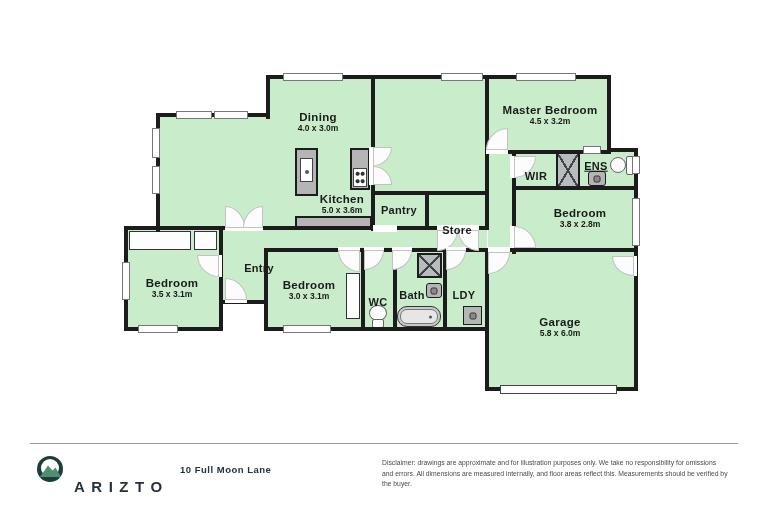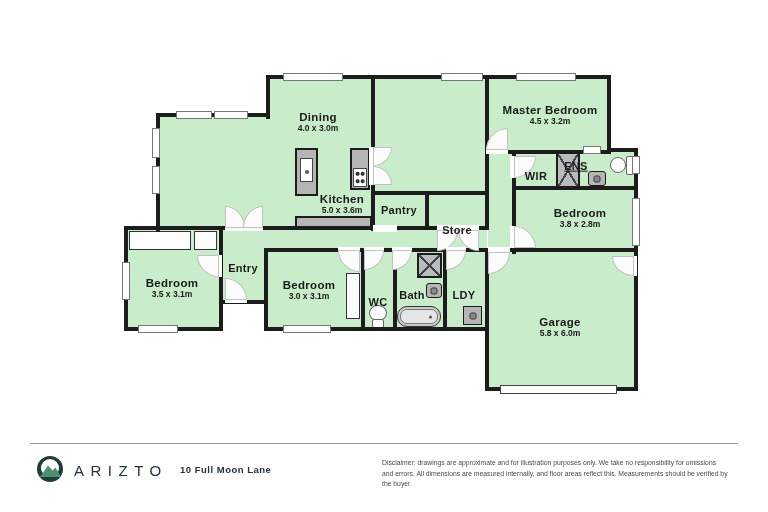--- a/index.html
+++ b/index.html
@@ -33,21 +33,21 @@
   .oven::after{content:"";position:absolute;left:50%;top:60%;width:4px;height:4px;border-radius:50%;
     background:#555;transform:translate(-50%,-50%);}
   .tub{position:absolute;background:#c9c9c9;border:1.5px solid #333;border-radius:10px;box-sizing:border-box;z-index:2;}
   .tub-inner{position:absolute;background:#e6e6e6;border:1px solid #777;border-radius:7px;box-sizing:border-box;z-index:2;}
   .tub-inner::after{content:"";position:absolute;right:5px;top:50%;width:3px;height:3px;border-radius:50%;
     background:#555;transform:translateY(-50%);}
   .toilet-bowl{position:absolute;background:#fff;border:1.5px solid #666;border-radius:50%;box-sizing:border-box;z-index:2;}
   .toilet-base{position:absolute;background:#fff;border:1.5px solid #666;border-radius:2px;box-sizing:border-box;z-index:2;}
   .ward{position:absolute;background:#fdfdfd;border:1.5px solid #333;box-sizing:border-box;z-index:2;}
   .footer-line{position:absolute;background:#9a9a9a;z-index:5;}
-  .brand{position:absolute;font-size:15px;font-weight:normal;letter-spacing:6.5px;color:#22333f;z-index:5;}
+  .brand{position:absolute;font-size:15px;font-weight:bold;letter-spacing:6.5px;color:#22333f;z-index:5;margin-top:16px;}
   .address{position:absolute;font-size:9.5px;font-weight:bold;letter-spacing:.5px;color:#22333f;z-index:5;}
   .disclaimer{position:absolute;font-size:6.8px;line-height:1.55;color:#4a4a4a;z-index:5;}
 </style>
 </head>
 <body>
 
 <div class="page">
 
   <div class="f" style="left:158px;top:115px;width:112px;height:115px;"></div>
   <div class="f" style="left:268px;top:79px;width:104px;height:150px;"></div>
@@ -201,33 +201,33 @@
   </div>
   <div class="lbl" style="left:309px;top:290px;">
     <span class="nm">Bedroom</span>
     <span class="dm">3.0 x 3.1m</span>
   </div>
   <div class="lbl" style="left:560px;top:327px;">
     <span class="nm">Garage</span>
     <span class="dm">5.8 x 6.0m</span>
   </div>
 
-  <div class="lbl lbl-sm" style="left:243px;top:268px;">
+  <div class="lbl lbl-sm" style="left:259px;top:268px;">
     <span class="nm">Entry</span>
   </div>
   <div class="lbl lbl-sm" style="left:399px;top:210px;">
     <span class="nm">Pantry</span>
   </div>
   <div class="lbl lbl-sm" style="left:457px;top:210px;margin-top:20px;">
     <span class="nm">Store</span>
   </div>
   <div class="lbl lbl-sm" style="left:536px;top:176px;">
     <span class="nm">WIR</span>
   </div>
-  <div class="lbl lbl-sm" style="left:576px;top:166px;text-decoration:underline;">
+  <div class="lbl lbl-sm" style="left:596px;top:166px;text-decoration:underline;">
     <span class="nm">ENS</span>
   </div>
   <div class="lbl lbl-sm" style="left:378px;top:302px;">
     <span class="nm">WC</span>
   </div>
   <div class="lbl lbl-sm" style="left:412px;top:295px;">
     <span class="nm">Bath</span>
   </div>
   <div class="lbl lbl-sm" style="left:464px;top:295px;">
     <span class="nm">LDY</span>

